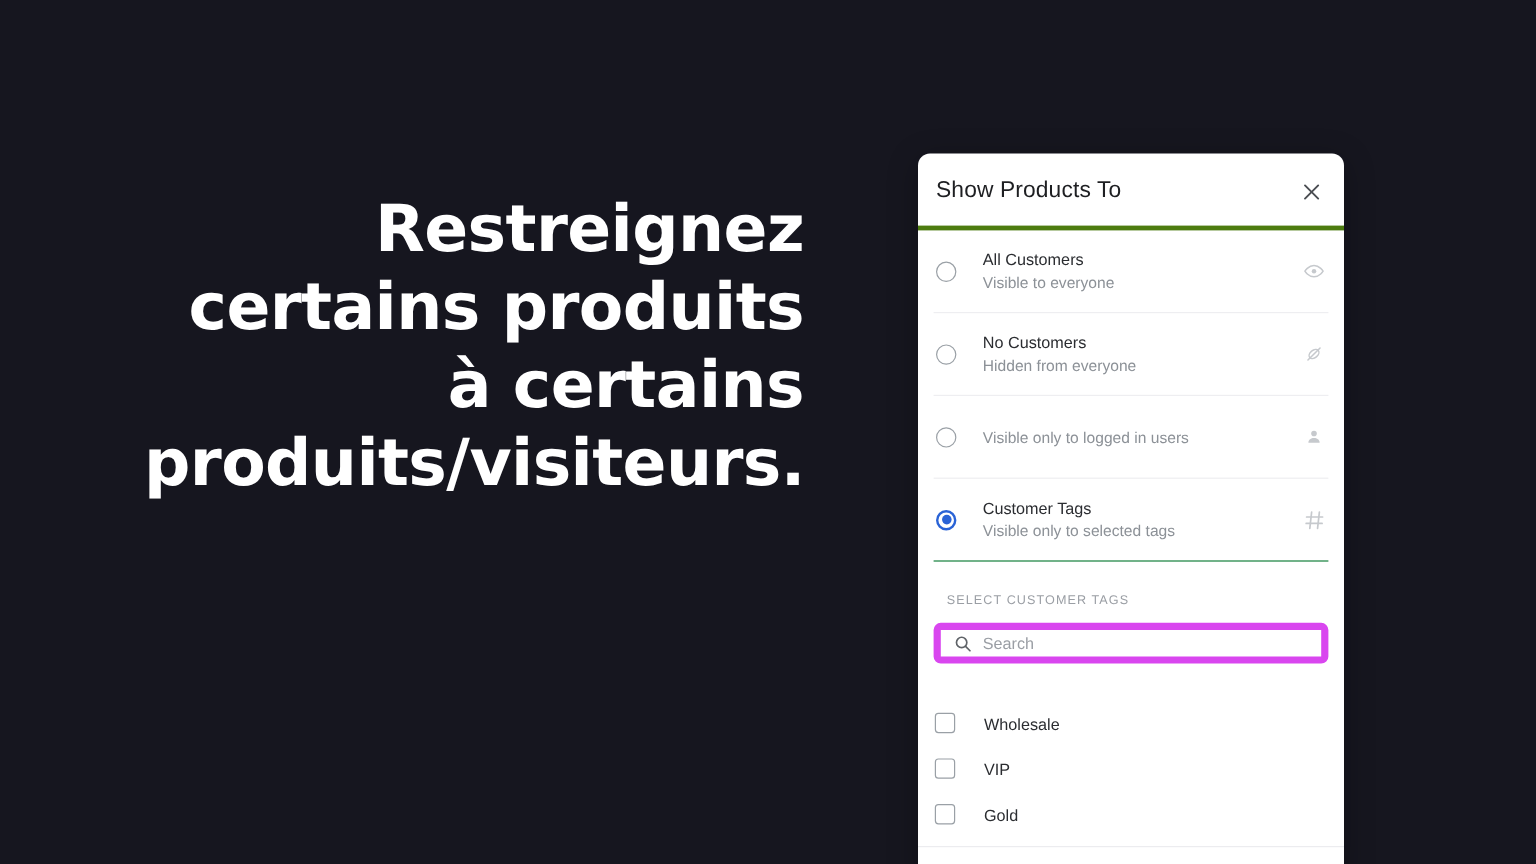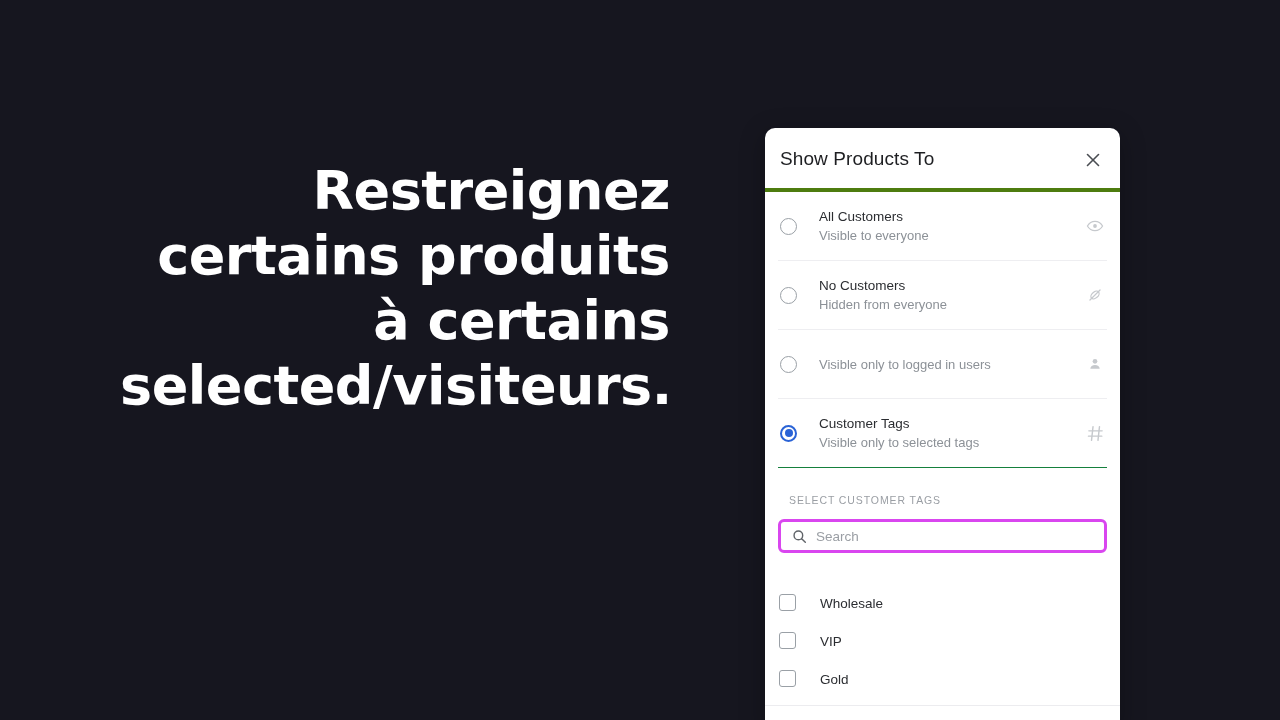--- a/index.html
+++ b/index.html
@@ -148,21 +148,21 @@
     margin-top: 26px;
     font-size: 10.5px;
     letter-spacing: 0.9px;
     color: #9a9ea4;
     font-weight: 400;
     margin-left: 11px;
   }
   .search-wrap {
     margin-top: 13px;
     height: 34px;
-    border: 3px solid #d946ef;
+    border: 6px solid #d946ef;
     border-radius: 6px;
     display: flex;
     align-items: center;
     padding: 0 10px;
     box-sizing: border-box;
     background: #fff;
   }
   .search-icon {
     flex: 0 0 auto;
     width: 16px;
@@ -215,21 +215,21 @@
     top: 577px;
     height: 1px;
     background: #ececef;
   }
 </style>
 </head>
 <body>
 
 <div class="stage">
 
-  <h1 class="headline">Restreignez certains produits à certains selected/visiteurs.</h1>
+  <h1 class="headline">Restreignez certains produits à certains produits/visiteurs.</h1>
 
   <div class="panel">
 
     <div class="panel-header">
       <div class="panel-title">Show Products To</div>
       <div class="close-btn">
         <svg width="18" height="18" viewBox="0 0 18 18" fill="none" stroke="#4a4d52" stroke-width="1.6" stroke-linecap="round">
           <line x1="3.5" y1="3.5" x2="14.5" y2="14.5"></line>
           <line x1="14.5" y1="3.5" x2="3.5" y2="14.5"></line>
         </svg>

